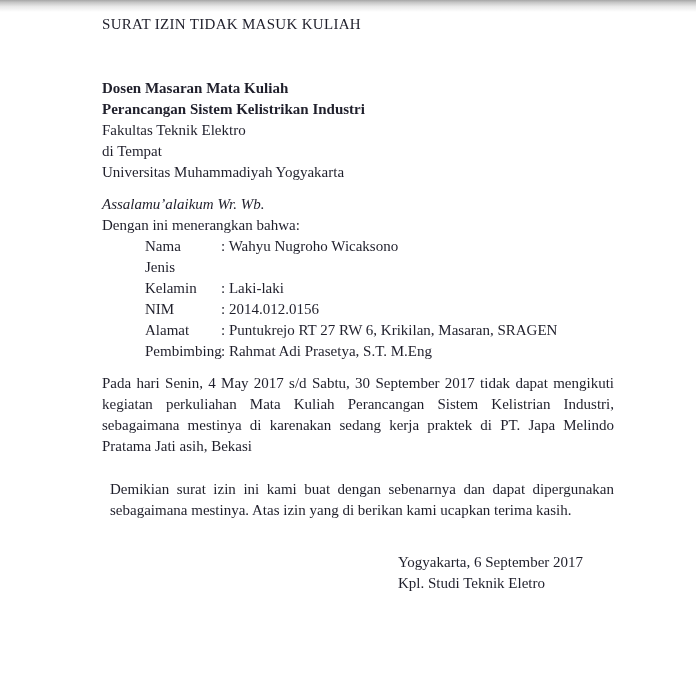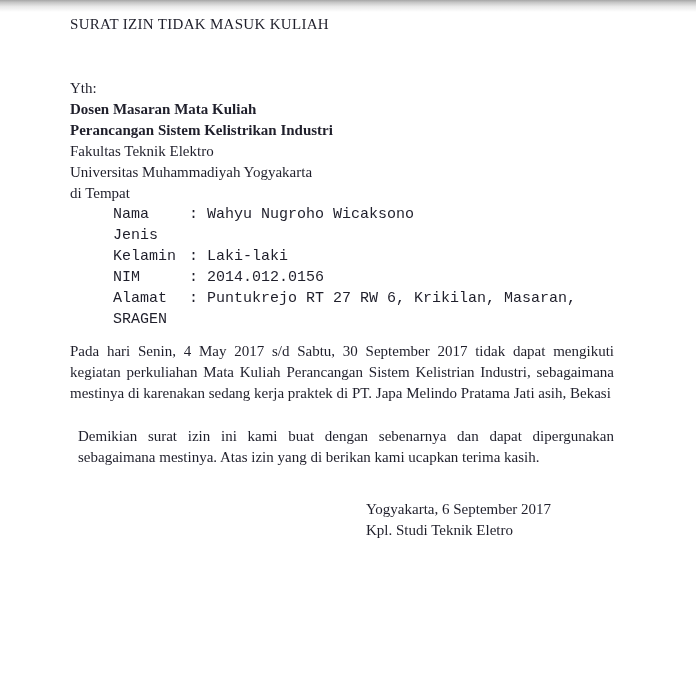--- a/index.html
+++ b/index.html
@@ -22,32 +22,32 @@
   .page-top-shadow {
     position: absolute;
     top: 0; left: 0;
     width: 100%;
     height: 12px;
     background: linear-gradient(to bottom, #a6a6a6 0%, #c6c6c6 20%, #e9e9e9 55%, #ffffff 100%);
     pointer-events: none;
   }
   .letter {
     position: relative;
-    padding: 14px 82px 0 70px;
+    padding: 14px 82px 0 102px;
   }
   .doc-title {
     font-weight: normal;
     letter-spacing: 0.3px;
   }
   .recipient-block { margin-top: 43px; }
   .bold { font-weight: bold; }
   .italic { font-style: italic; }
   .opening-block { margin-top: 11px; }
   .details-block { }
-  .detail-row { margin-left: 43px; font-family: Liberation Mono, monospace; }
+  .detail-row { margin-left: 43px; }
   .detail-label {
     display: inline-block;
     width: 76px;
   }
   .detail-sep { display: inline; }
   .body-par-1 {
     margin-top: 11px;
     text-align: justify;
   }
   .body-par-2 {
@@ -62,41 +62,47 @@
 <body>
 
 <div class="page">
   <div class="page-top-shadow"></div>
 
   <div class="letter">
 
     <div class="doc-title">SURAT IZIN TIDAK MASUK KULIAH</div>
 
     <div class="recipient-block">
-      <div>Yth:</div>
       <div class="bold">Dosen Masaran Mata Kuliah</div>
       <div class="bold">Perancangan Sistem Kelistrikan Industri</div>
       <div>Fakultas Teknik Elektro</div>
+      <div>di Tempat</div>
       <div>Universitas Muhammadiyah Yogyakarta</div>
-      <div>di Tempat</div>
     </div>
 
+    <div class="opening-block">
+      <div class="italic">Assalamu’alaikum Wr. Wb.</div>
+      <div>Dengan ini menerangkan bahwa:</div>
+    </div>
 
     <div class="details-block">
       <div class="detail-row">
         <span class="detail-label">Nama</span><span class="detail-sep">: </span><span>Wahyu Nugroho Wicaksono</span>
       </div>
       <div class="detail-row">
         <span class="detail-label">Jenis Kelamin</span><span class="detail-sep">: </span><span>Laki-laki</span>
       </div>
       <div class="detail-row">
         <span class="detail-label">NIM</span><span class="detail-sep">: </span><span>2014.012.0156</span>
       </div>
       <div class="detail-row">
         <span class="detail-label">Alamat</span><span class="detail-sep">: </span><span>Puntukrejo RT 27 RW 6, Krikilan, Masaran, SRAGEN</span>
+      </div>
+      <div class="detail-row">
+        <span class="detail-label">Pembimbing</span><span class="detail-sep">: </span><span>Rahmat Adi Prasetya, S.T. M.Eng</span>
       </div>
     </div>
 
     <div class="body-par-1">Pada hari Senin, 4 May 2017 s/d Sabtu, 30 September 2017 tidak dapat mengikuti kegiatan perkuliahan Mata Kuliah Perancangan Sistem Kelistrian Industri, sebagaimana mestinya di karenakan sedang kerja praktek di PT. Japa Melindo Pratama Jati asih, Bekasi</div>
 
     <div class="body-par-2">Demikian surat izin ini kami buat dengan sebenarnya dan dapat dipergunakan sebagaimana mestinya. Atas izin yang di berikan kami ucapkan terima kasih.</div>
 
 
     <div class="signature-block">
       <div>Yogyakarta, 6 September 2017</div>

